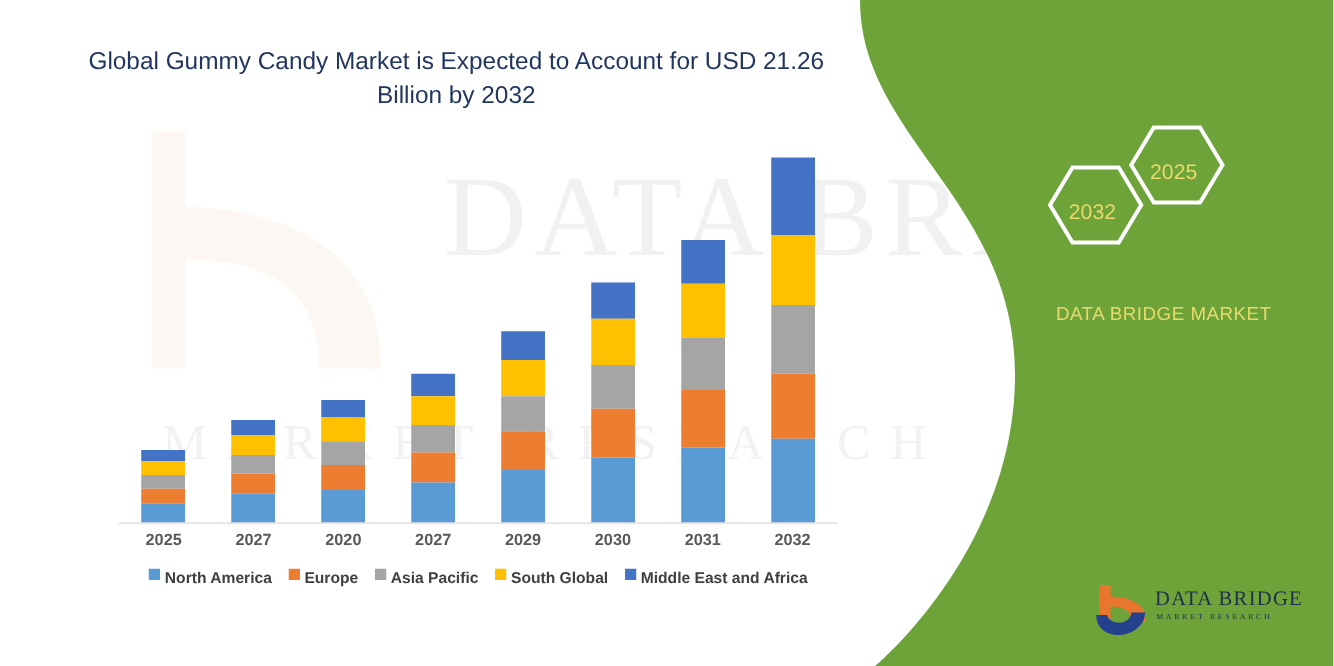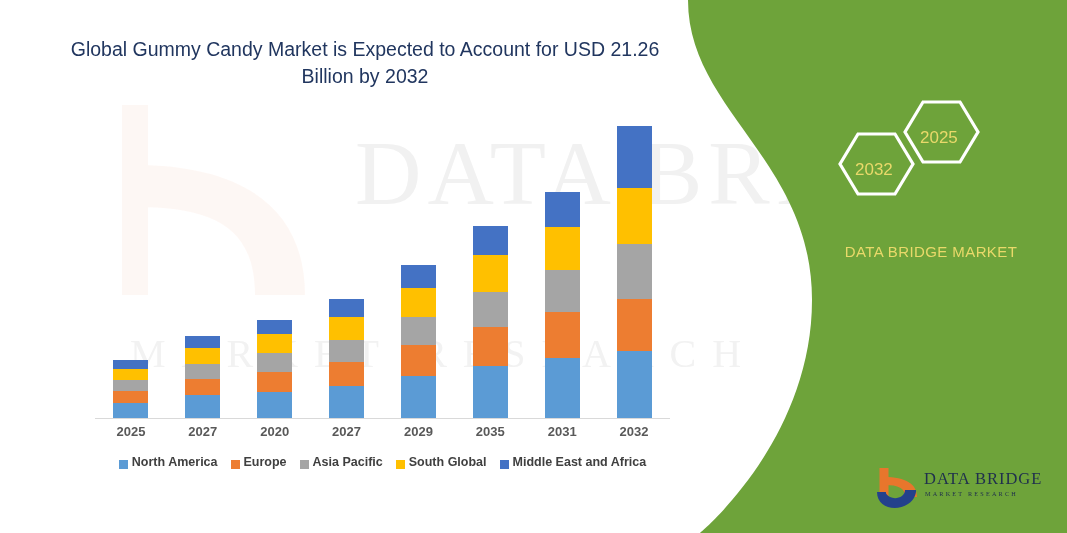--- a/index.html
+++ b/index.html
@@ -97,21 +97,21 @@
     width: 575px;
     display: flex;
     justify-content: center;
     align-items: center;
     gap: 13px;
     font-size: 12.5px;
     font-weight: bold;
     color: #404040;
     white-space: nowrap;
   }
-  .legend .item { display: flex; align-items: flex-end; gap: 4px; }
+  .legend .item { display: flex; align-items: flex-start; gap: 4px; }
   .legend .swatch { width: 9px; height: 9px; display: inline-block; }
 
   .footer {
     position: absolute;
     left: 85px; top: 507px;
     width: 590px;
     display: flex;
     justify-content: space-between;
     font-family: "Liberation Serif", serif;
     font-size: 8.5px;
@@ -257,21 +257,21 @@
         </div>
       </div>
     </div>
   <div class="axis-line"></div>
   <div class="xlabels" id="xlabels">
       <span>2025</span>
       <span>2027</span>
       <span>2020</span>
       <span>2027</span>
       <span>2029</span>
-      <span>2035</span>
+      <span>2030</span>
       <span>2031</span>
       <span>2032</span>
     </div>
   <div class="legend" id="legend">
       <div class="item">
         <span class="swatch" style="background: rgb(91, 155, 213);"></span>
         <span>North America</span>
       </div>
       <div class="item">
         <span class="swatch" style="background: rgb(237, 125, 49);"></span>

